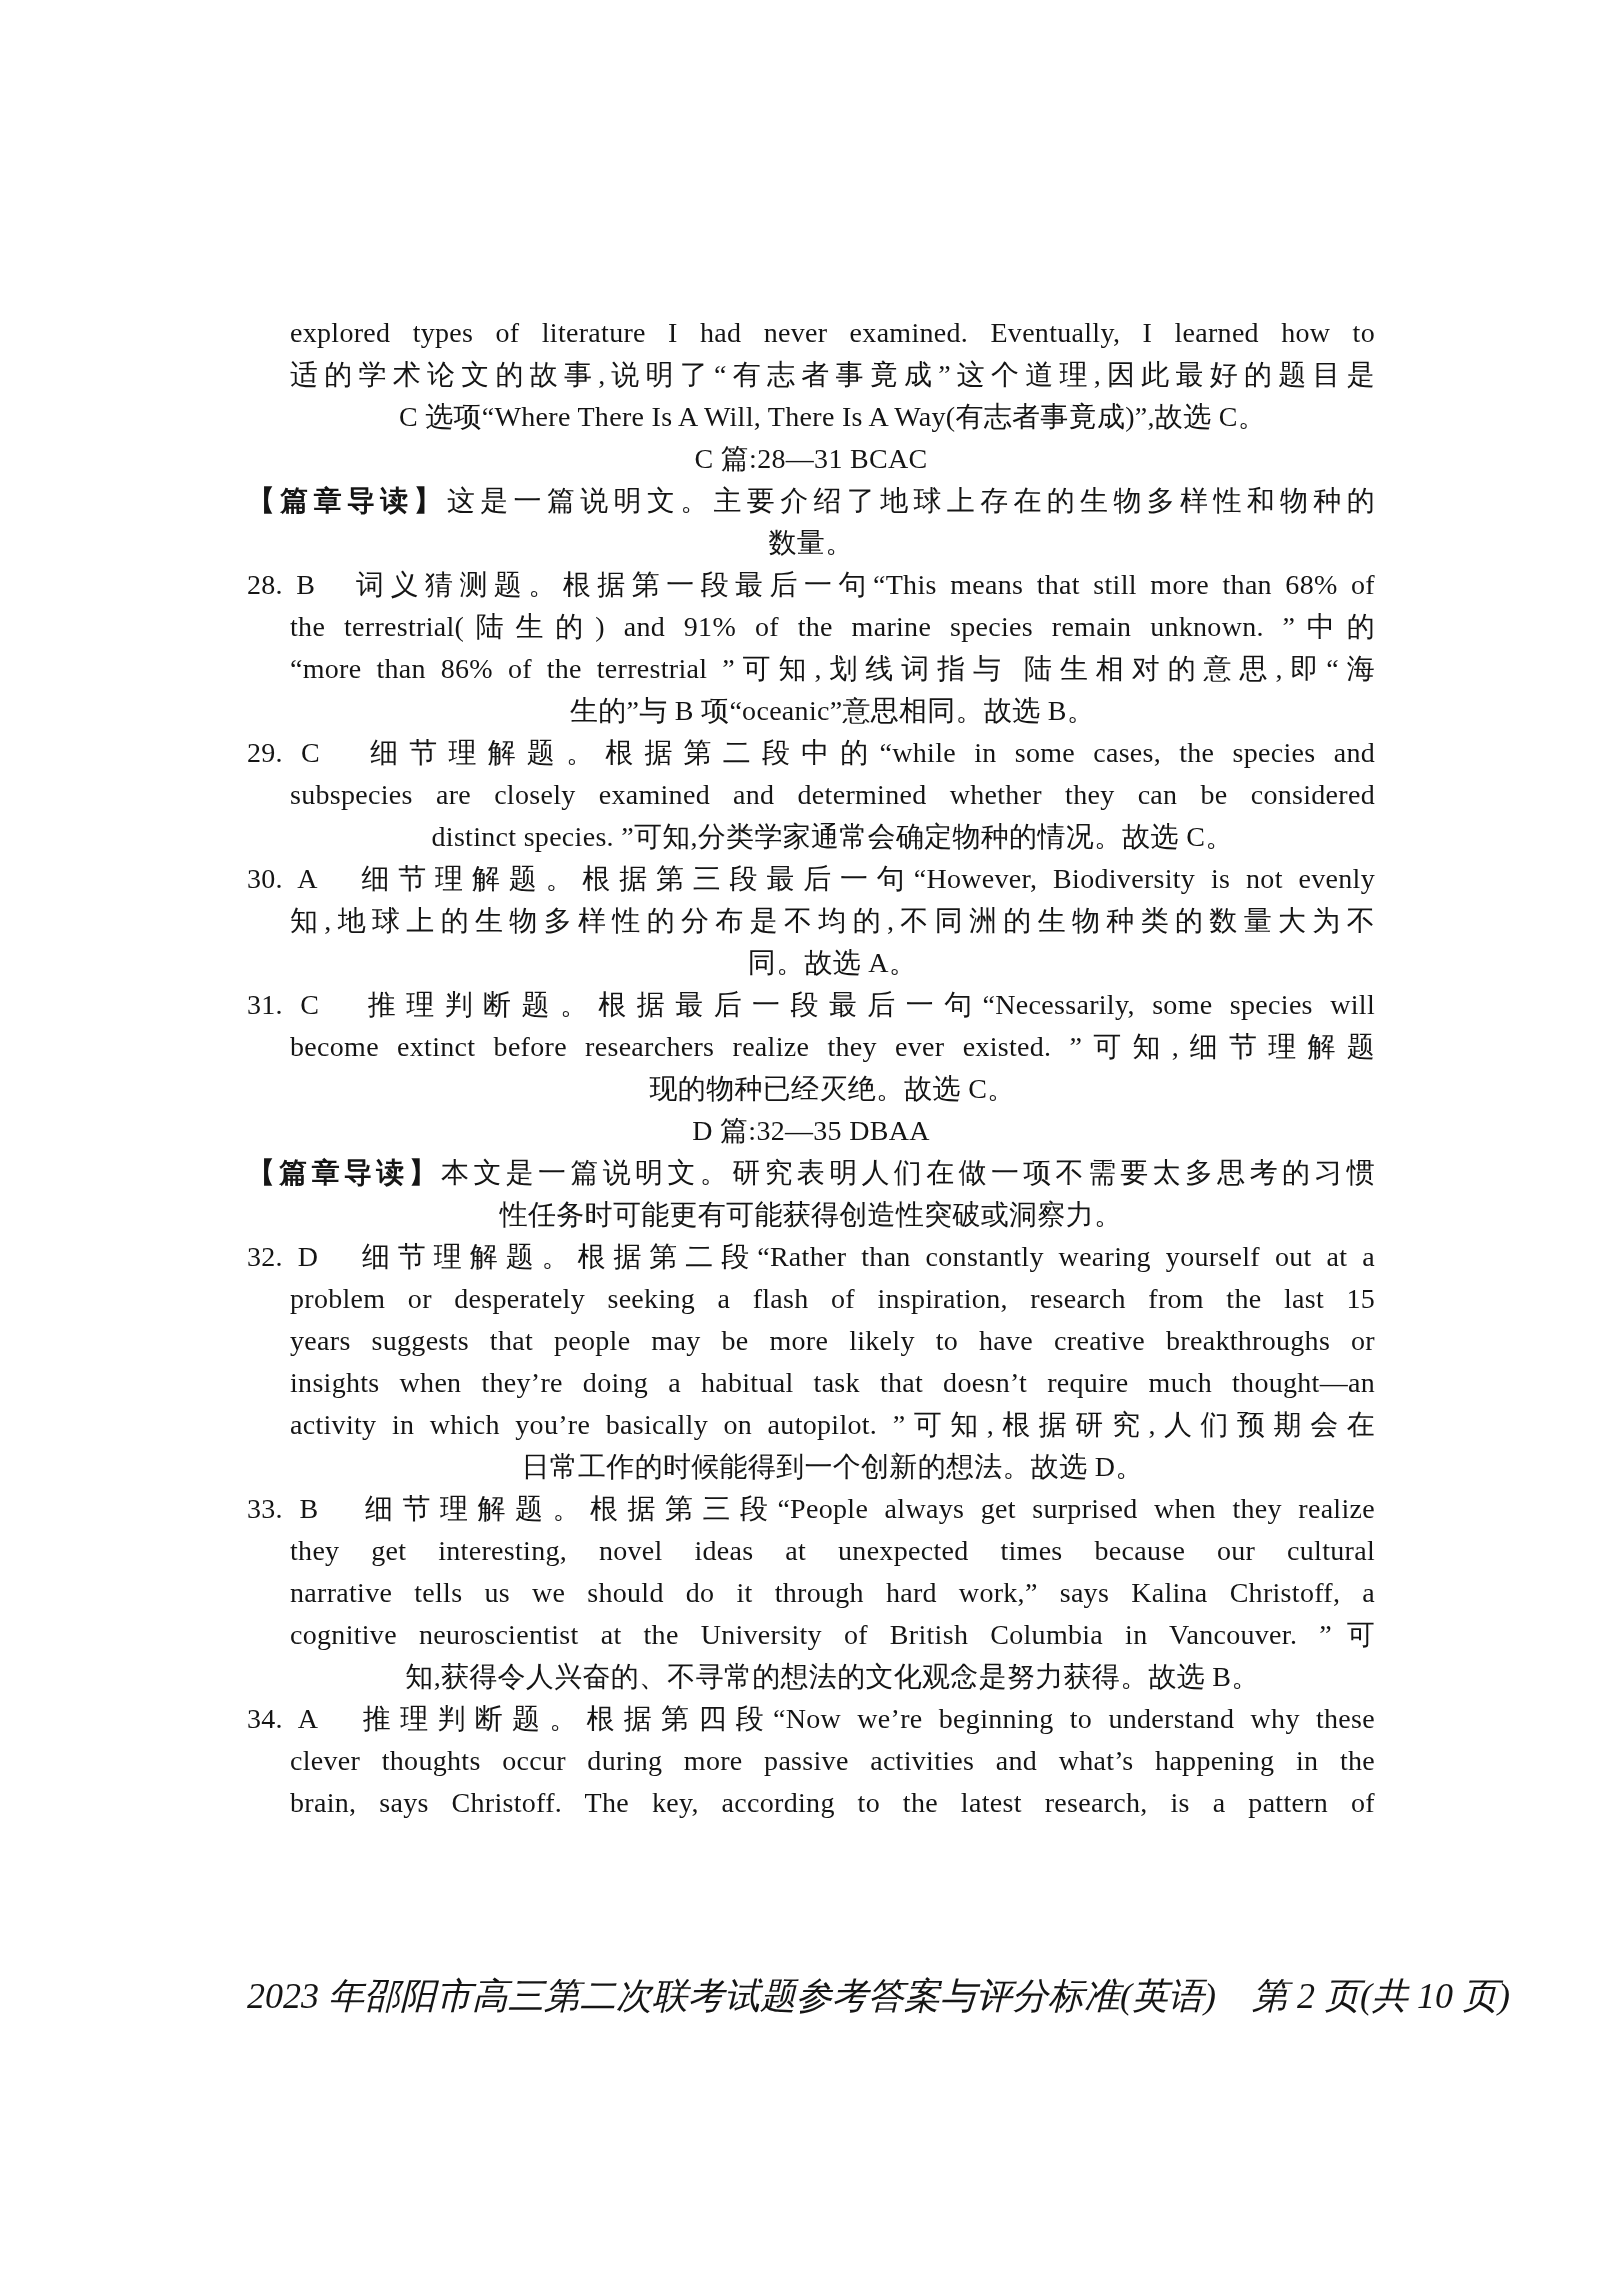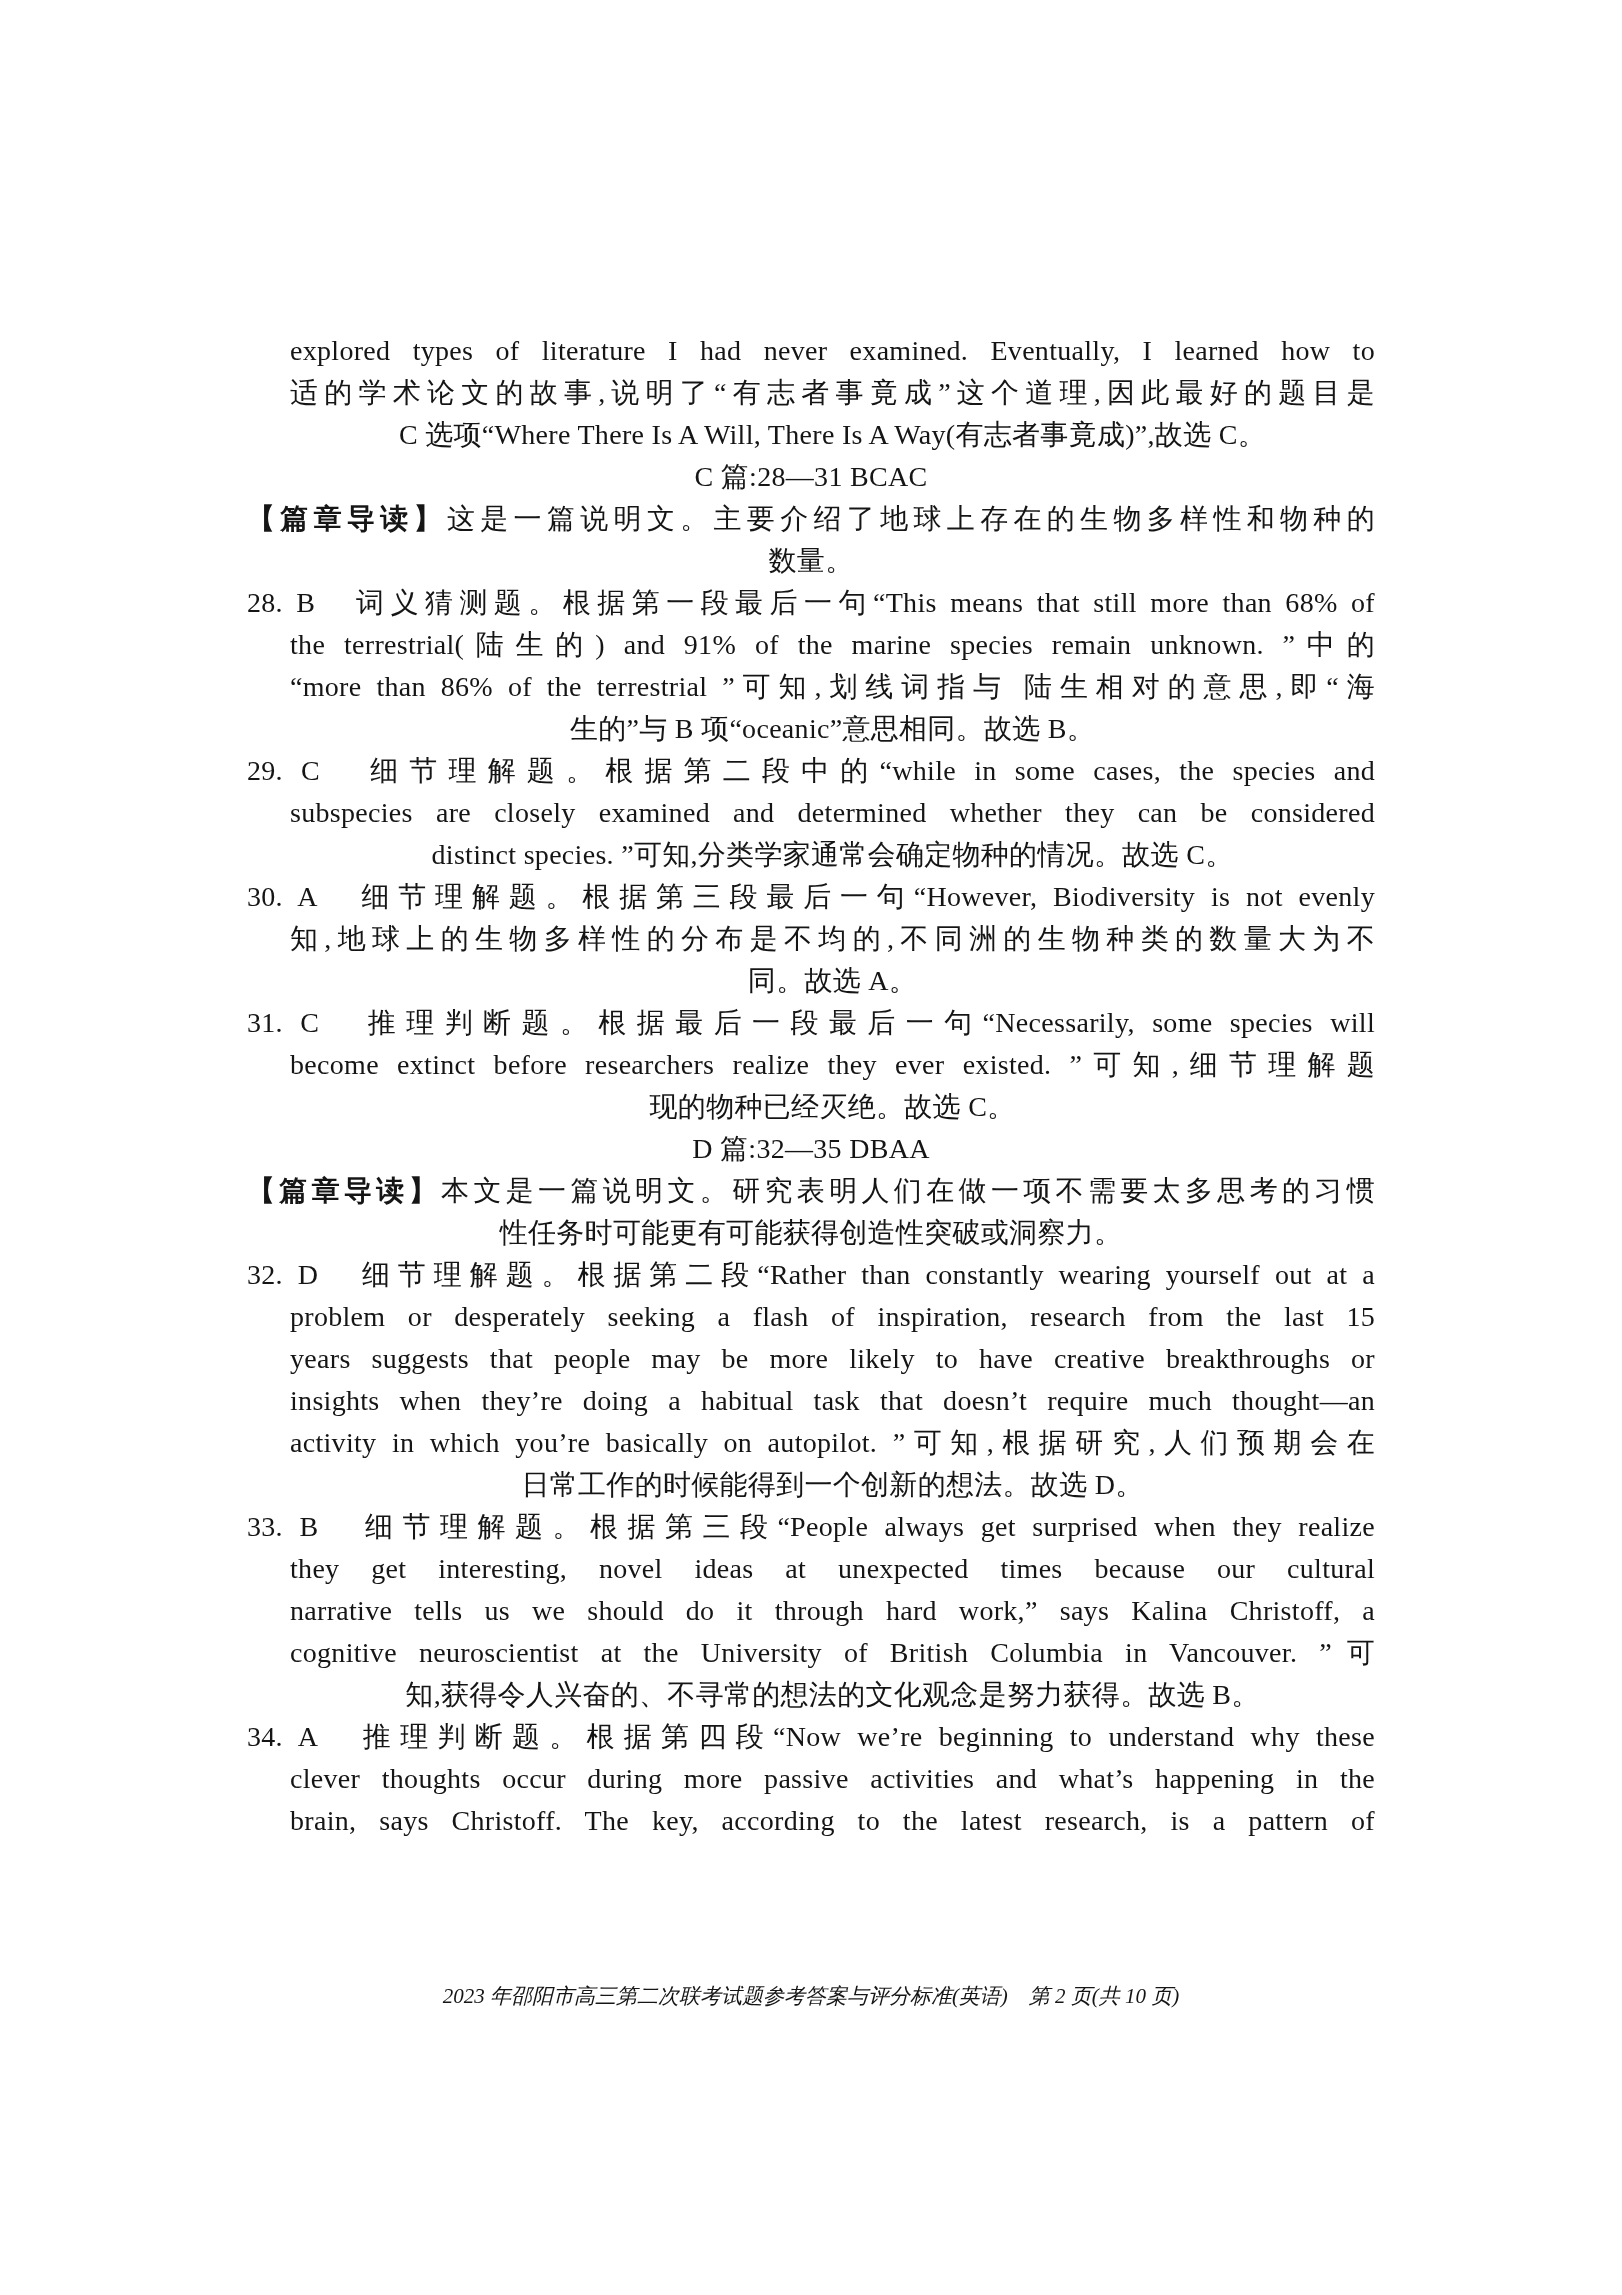--- a/index.html
+++ b/index.html
@@ -17,21 +17,21 @@
   }
   .page {
     position: absolute;
     left: 0; top: 0;
     width: 1623px; height: 2295px;
     background: #ffffff;
   }
   .content {
     position: absolute;
     left: 247px;
-    top: 330px;
+    top: 312px;
     width: 1128px;
   }
   .line {
     font-size: 28px;
     line-height: 42px;
     height: 42px;
     white-space: nowrap;
     text-align: center;
     letter-spacing: 0.3px;
   }
@@ -44,21 +44,21 @@
   }
   .line b {
     font-weight: bold;
   }
   .footer {
     position: absolute;
     left: 247px;
     top: 1977px;
     width: 1128px;
     text-align: center;
-    font-size: 21px;
+    font-size: 36px;
     line-height: 39px;
     font-style: italic;
     white-space: nowrap;
   }
 </style>
 </head>
 <body>
 
 <div class="page">
   <div class="content">

